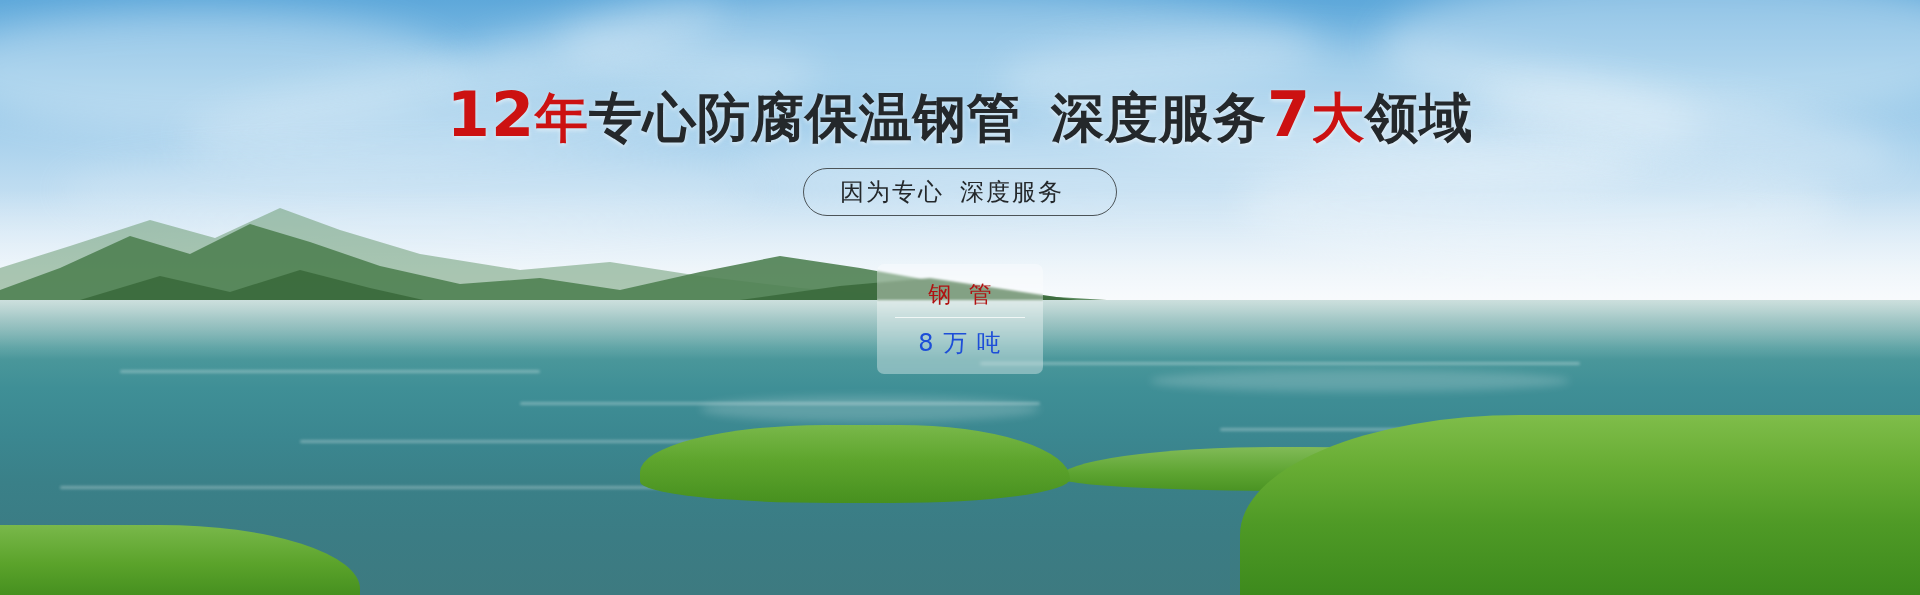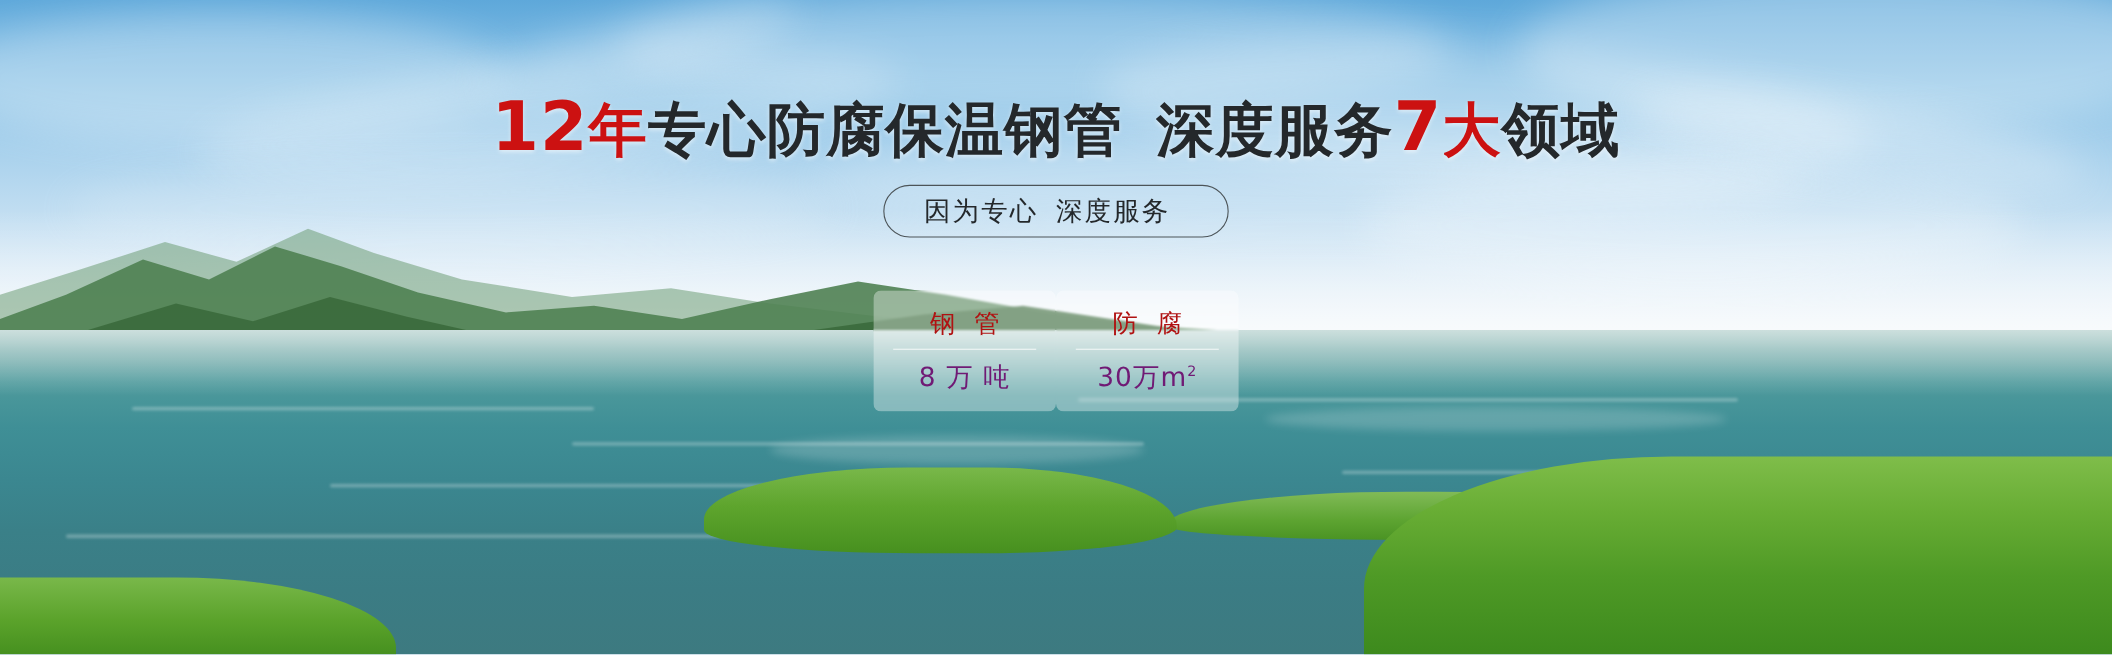--- a/index.html
+++ b/index.html
@@ -187,21 +187,21 @@
     text-indent: 5px;
     margin-bottom: 4px;
     white-space: nowrap;
   }
   .card-divider {
     width: 130px; height: 1px;
     background: rgba(255,255,255,0.75);
     margin: 3px 0 9px 0;
   }
   .card-value {
-    color: #701a75;
+    color: #1d4ed8;
     font-family: "DejaVu Sans", "Liberation Sans", sans-serif;
     font-size: 24px;
     letter-spacing: 1px;
     white-space: nowrap;
   }
   .card-value sup {
     font-size: 13px;
     vertical-align: super;
     line-height: 0;
   }
@@ -275,23 +275,18 @@
     </div>
 
     <div class="cards">
 
       <div class="card">
         <div class="card-title">钢  管</div>
         <div class="card-divider"></div>
         <div class="card-value"><span>8 万 吨</span></div>
       </div>
 
-      <div class="card">
-        <div class="card-title">防  腐</div>
-        <div class="card-divider"></div>
-        <div class="card-value"><span>30万m</span><sup>2</sup></div>
-      </div>
 
 
     </div>
 
   </div>
 </div>
 
 </body></html>

